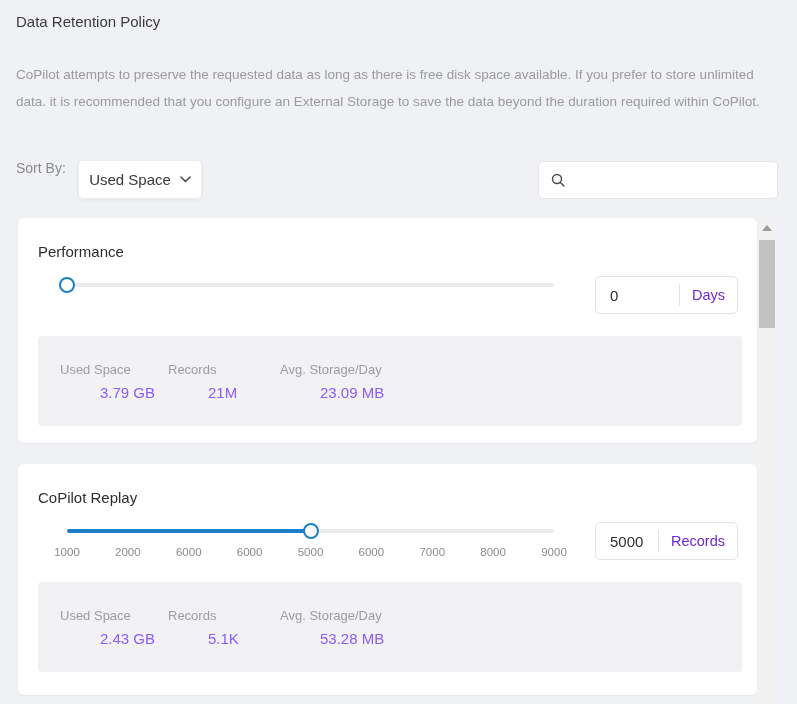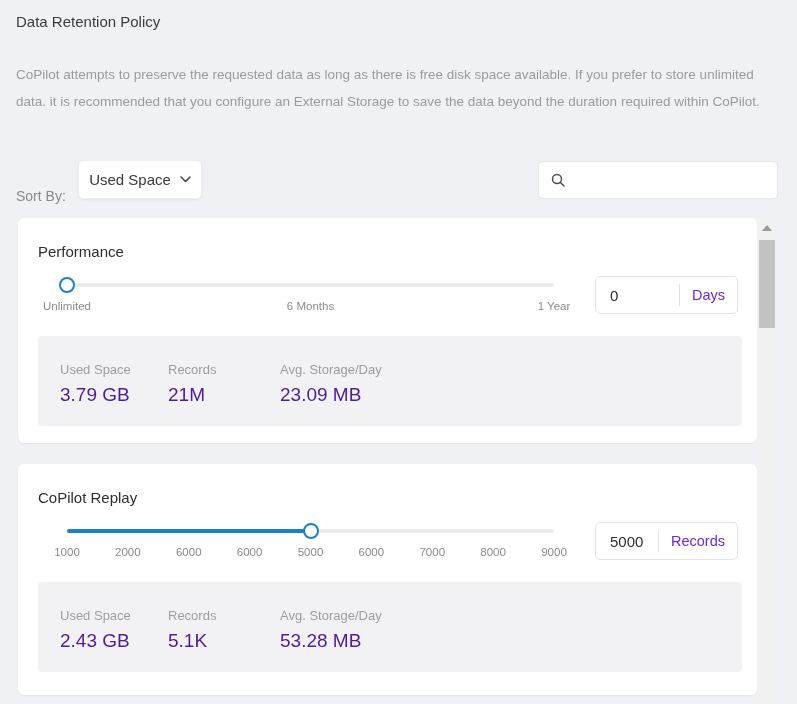--- a/index.html
+++ b/index.html
@@ -13,21 +13,21 @@
   }
   .page-title {
     position:absolute; left:16px; top:13px;
     font-size:15px; font-weight:500; color:#3b3b3b; margin:0;
   }
   .description {
     position:absolute; left:16px; top:61px; width:764px; margin:0;
     font-size:13.5px; line-height:27px; color:#9b9b9b;
   }
   .sort-label {
-    position:absolute; left:16px; top:188px;
+    position:absolute; left:16px; top:160px;
     font-size:14px; color:#8a8a8a;
   }
   .sort-dropdown {
     position:absolute; left:78px; top:160px; width:124px; height:39px;
     background:#fff; border:1px solid #ececef; border-radius:5px;
     box-shadow:0 1px 3px rgba(0,0,0,0.06);
     display:flex; align-items:center; justify-content:center; gap:9px;
     font-size:15px; color:#3a3a3a; cursor:pointer;
     font-family:"Liberation Sans", sans-serif;
   }
@@ -90,21 +90,21 @@
     padding:0 12px; font-size:14.5px; color:#6d28d9; white-space:nowrap;
   }
   .stats-box {
     position:absolute; left:20px; top:118px; width:704px; height:90px;
     background:#f2f2f5; border-radius:4px;
     padding:26px 0 0 22px; display:flex;
   }
   .stat-col-0 { width:108px; }
   .stat-col-1 { width:112px; }
   .stat .stat-label { font-size:13px; color:#9c9ca2; margin-bottom:7px; }
-  .stat .stat-value { font-size:19px; color:#4c1d95; }
+  .stat .stat-value { font-size:15px; color:#8b5cf6;margin-left:40px; }
   .scrollbar {
     position:absolute; left:757px; top:218px; width:20px; height:486px;
     background:#f1f1f1;
   }
   .scrollbar-up {
     position:absolute; top:7px; left:50%; transform:translateX(-50%);
     width:0; height:0; cursor:pointer;
     border-left:5px solid transparent; border-right:5px solid transparent;
     border-bottom:6px solid #9a9a9a;
   }
@@ -141,25 +141,20 @@
   <input type="text" value="" style="">
 </div>
 
 <div class="card" id="card-performance">
   <div class="card-title">Performance</div>
 
   <div class="slider">
     <div class="slider-track"></div>
     <div class="slider-fill" style="width: 0%;"></div>
     <div class="slider-thumb" style="left: 0%;"></div>
-  </div>
-  <div class="slider-labels">
-    <span style="left:0%">Unlimited</span>
-    <span style="left:50%">6 Months</span>
-    <span style="left:100%">1 Year</span>
   </div>
 
   <div class="value-input">
     <input type="text" value="0" style="">
     <div class="divider"></div>
     <span class="unit">Days</span>
   </div>
 
   <div class="stats-box">
     <div class="stat stat-col-0">

